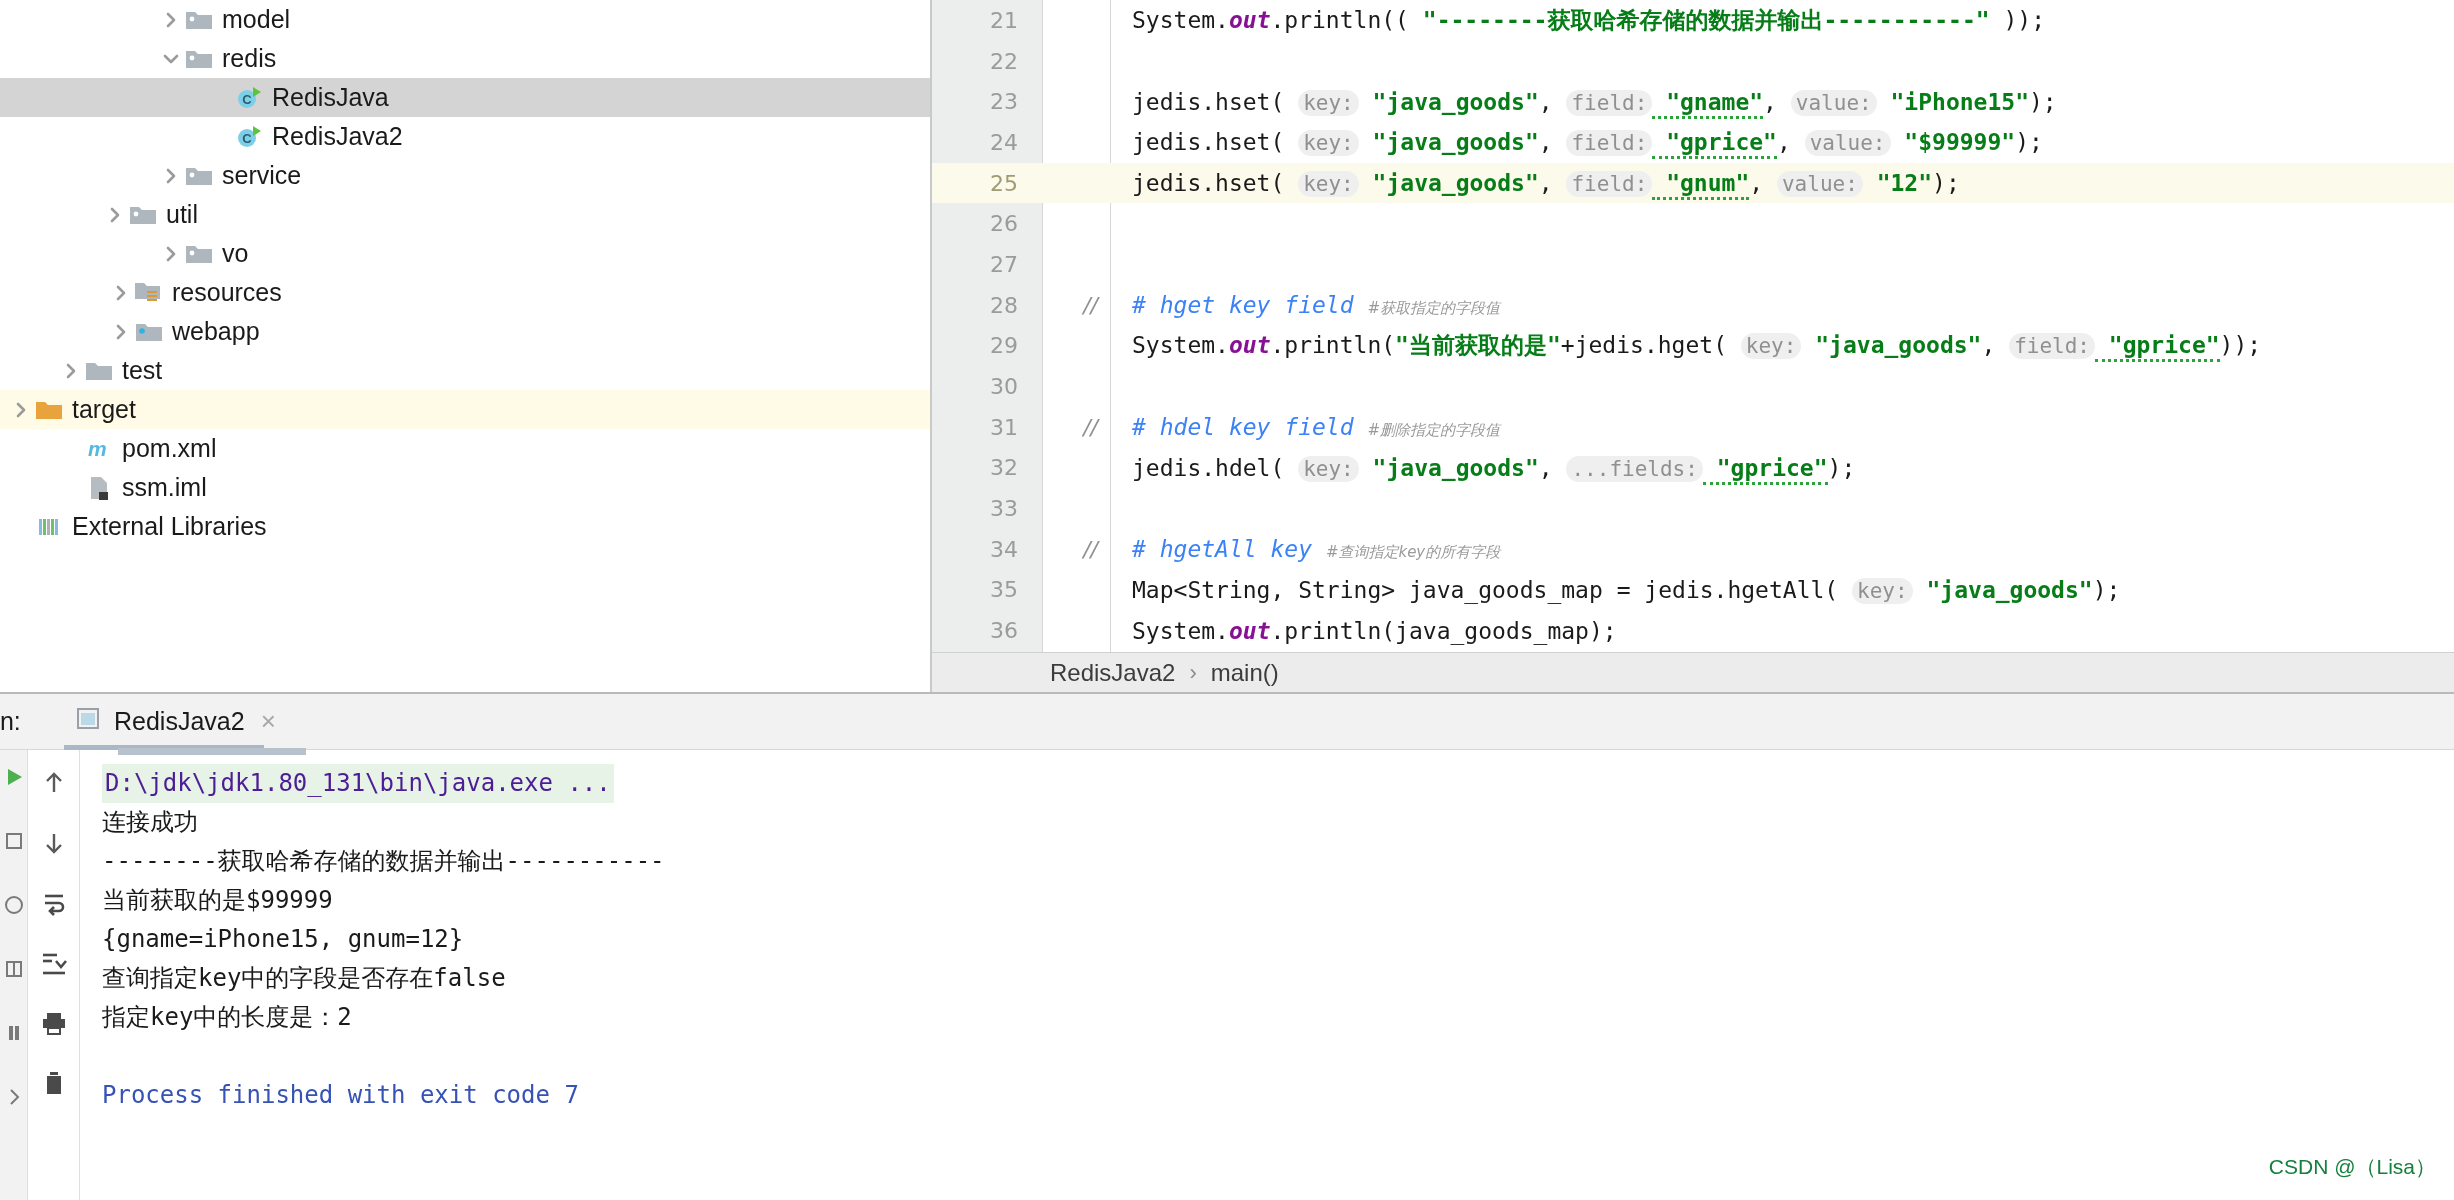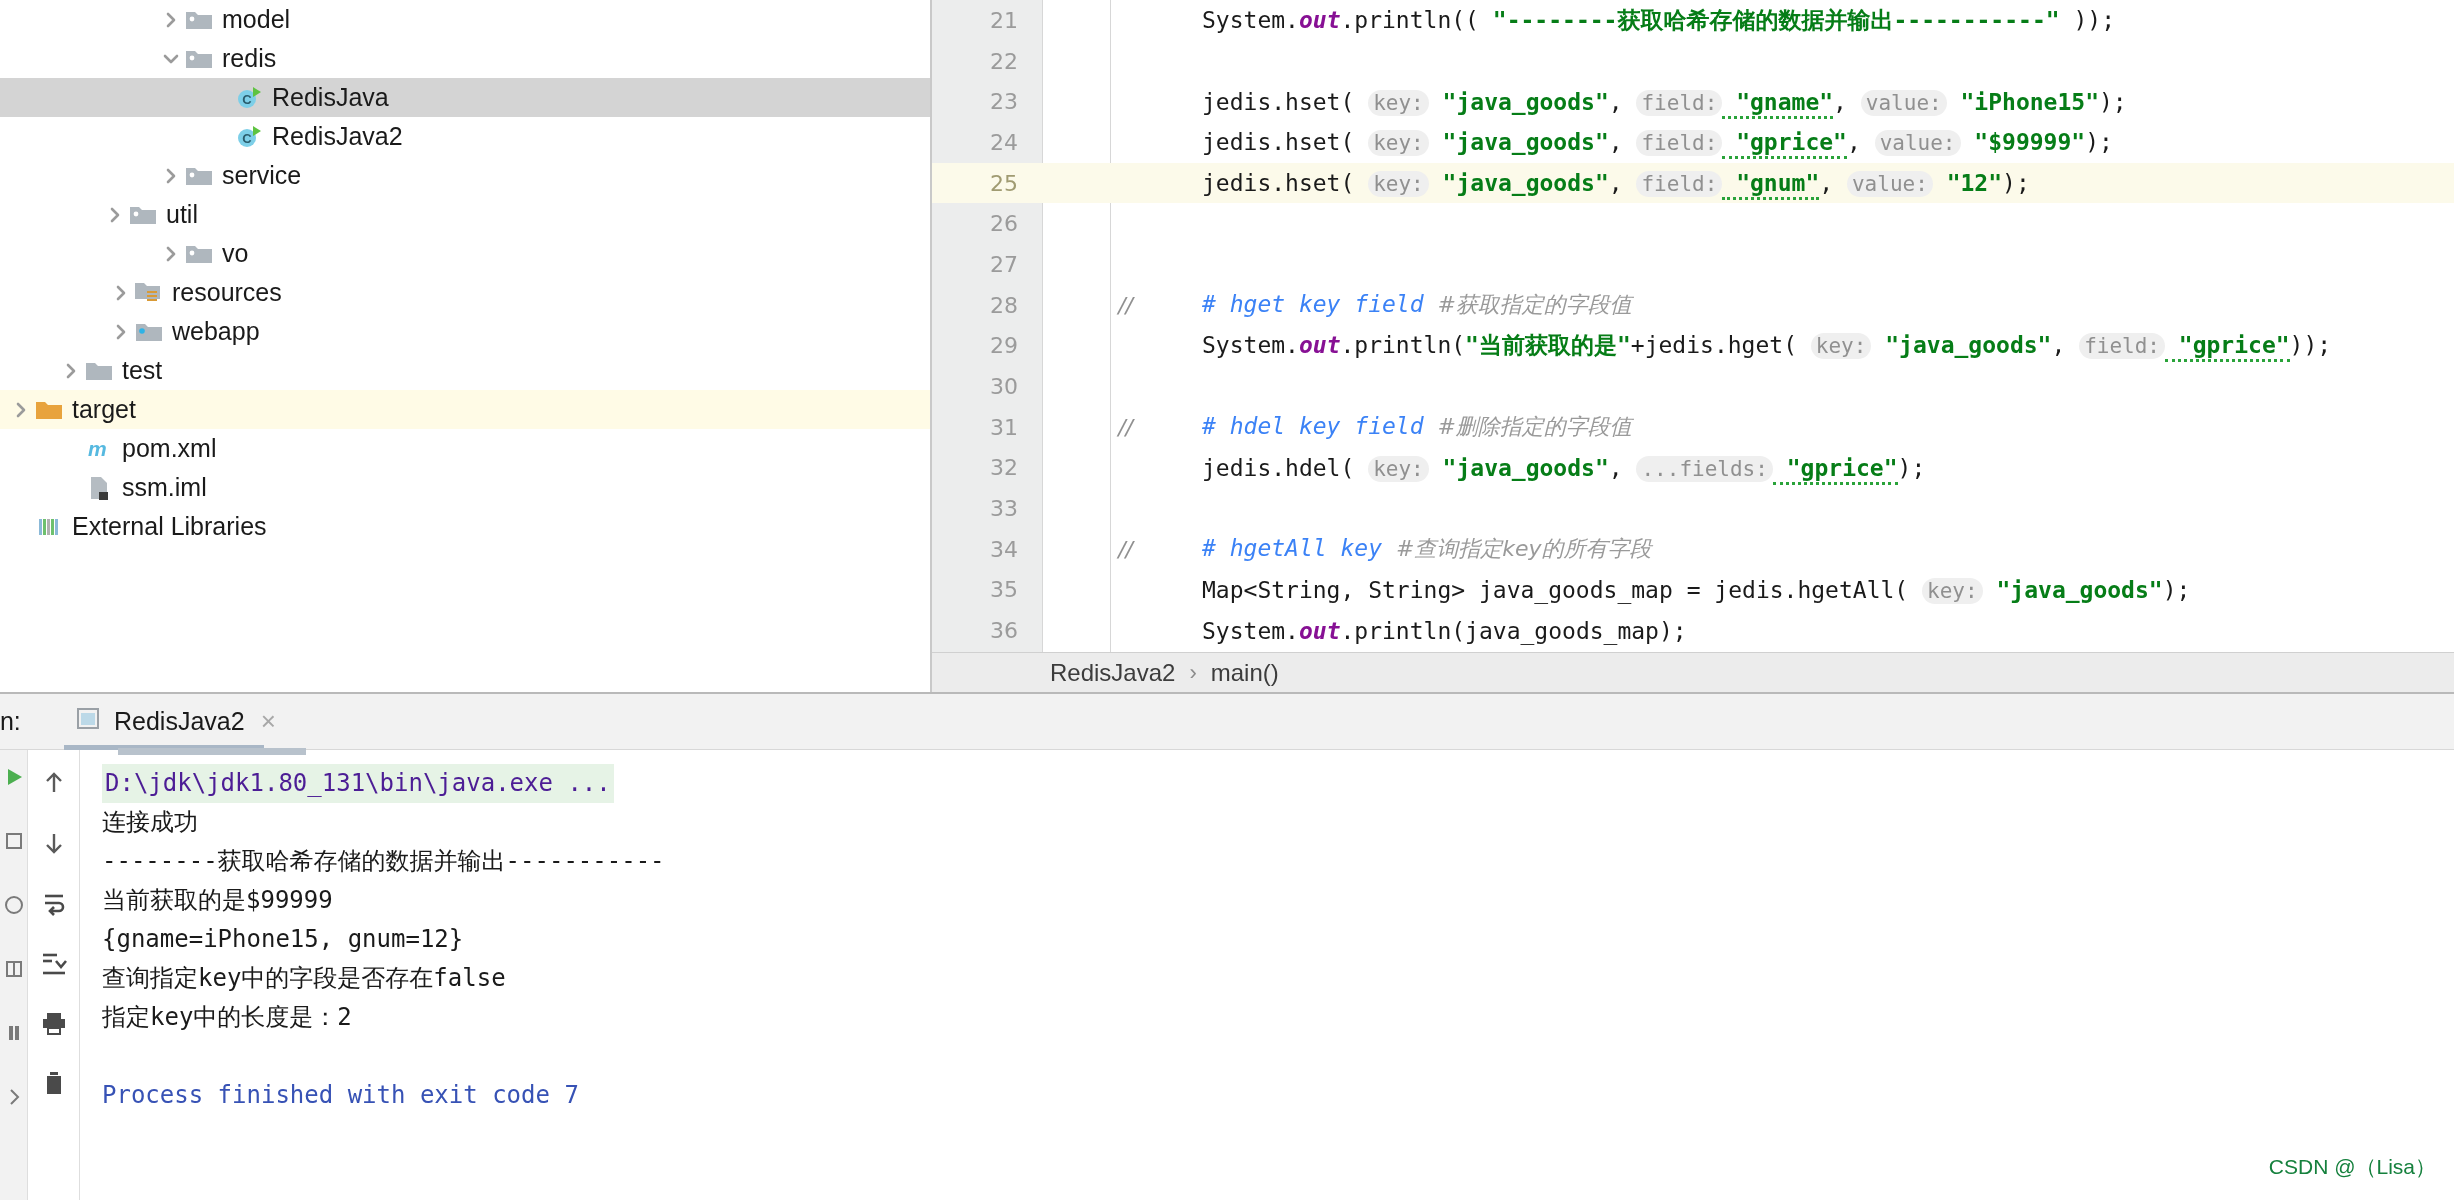--- a/index.html
+++ b/index.html
@@ -86,21 +86,20 @@
     width: 100%; height: 652px;
     font-family: "DejaVu Sans Mono", "Liberation Mono", monospace;
     font-size: 23px;
   }
   .cline {
     position: relative;
     height: 40.7px;
     display: flex;
     align-items: center;
     white-space: nowrap;
-    gap: 35px;
   }
   .cline.caret-line { background: #fcfaea; }
   .cline.caret-line .lnum { color: #a09b72; }
   .lnum {
     width: 100px;
     flex: 0 0 100px;
     text-align: right;
     padding-right: 14px;
     color: #9b9b9b;
     font-size: 22px;
@@ -116,21 +115,21 @@
   }
   .ctext { padding-left: 22px; position: relative; }
   .str     { color: #067d17; font-weight: bold; }
   .plain   { color: #1a1a1a; }
   .staticf { color: #871094; font-style: italic; font-weight: bold; }
   .param   { color: #909090; background: #efefef; border-radius: 13px; padding: 1px 5px; font-size: 21px; }
   .comment { color: #3b82f6; font-style: italic; }
   .cn-comment {
     color: #9a9a9a; font-style: italic;
     font-family: "DejaVu Sans", sans-serif;
-    font-size: 22px;
+    font-size: 15px;
   }
   .squig {
     border-bottom: 3px dotted #2aa33a;
     padding-bottom: 1px;
   }
 
   
   .breadcrumb {
     position: absolute; left: 0; bottom: 0;
     width: 100%; height: 40px;

